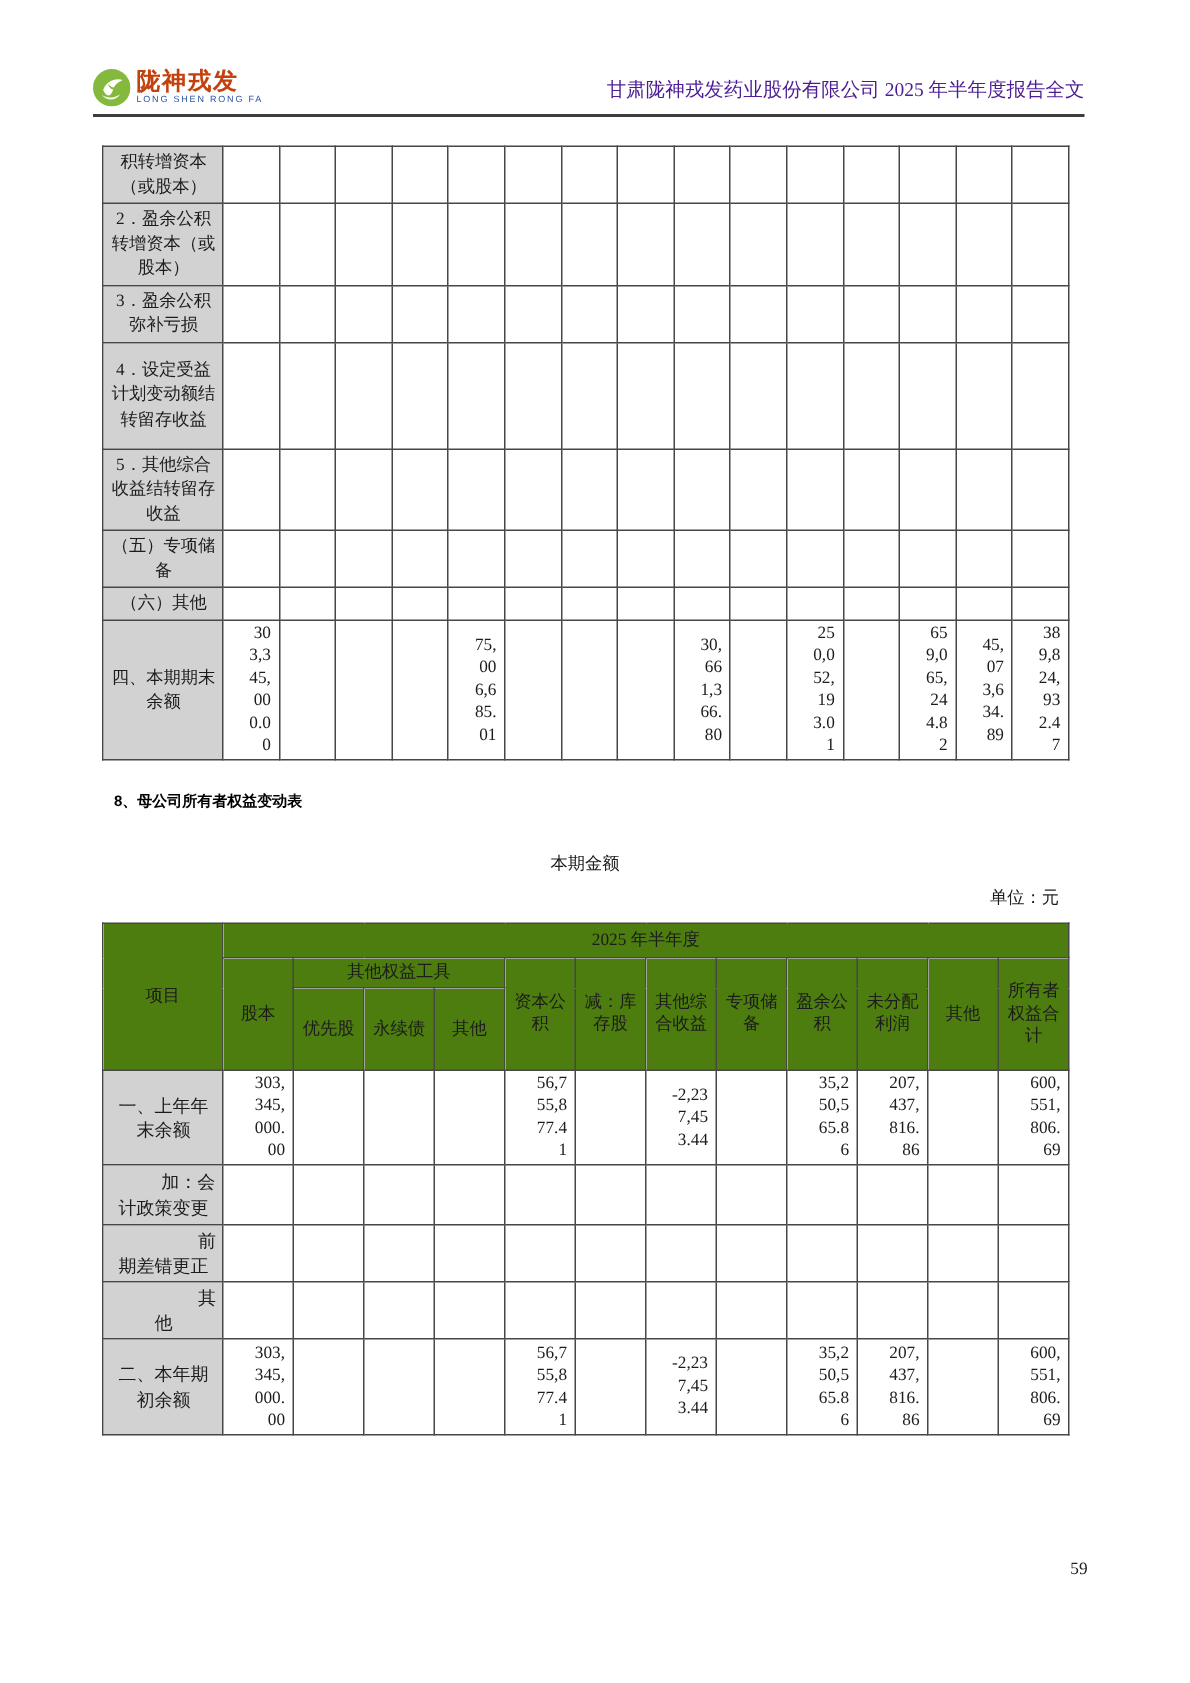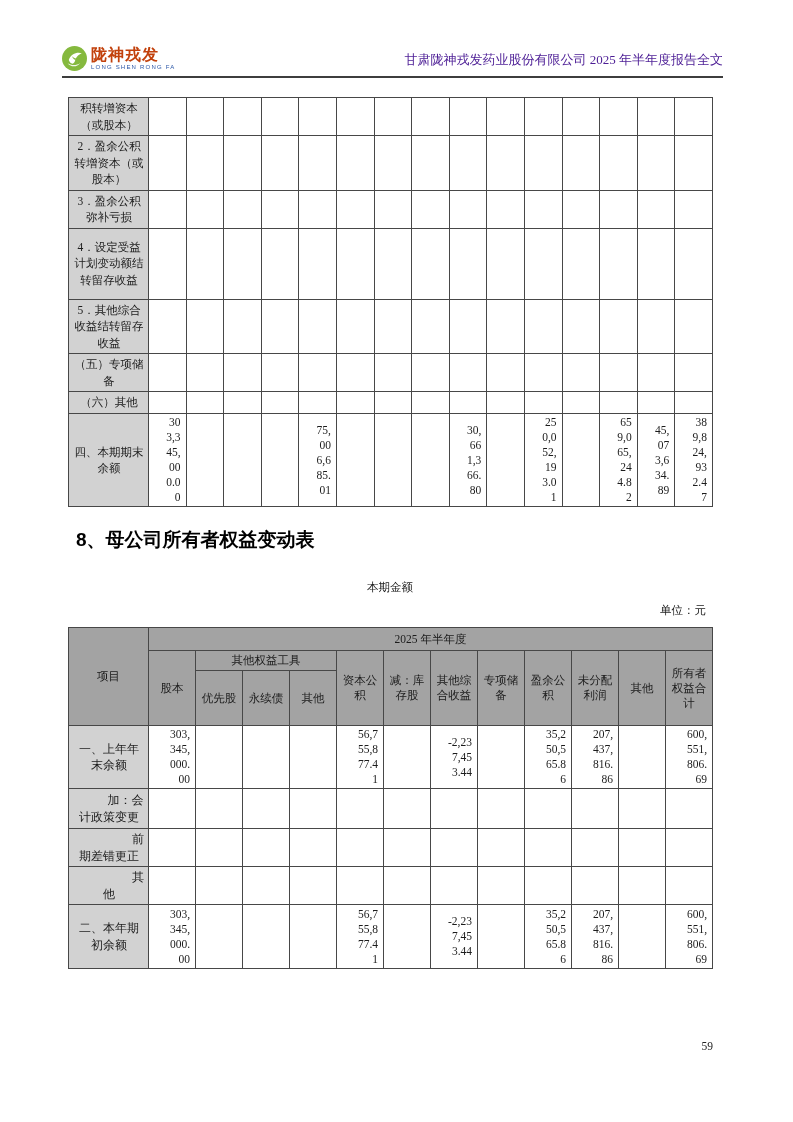--- a/index.html
+++ b/index.html
@@ -36,40 +36,40 @@
   td {
     border:1px solid #474747; vertical-align:middle;
     font-size:11.5px; line-height:15px; padding:1px 3px; overflow:hidden;
   }
   td.lbl {
     background:#d2d2d2; text-align:center; padding:2px 4px 2px 5px;
     line-height:16.5px;
   }
   td.num { text-align:right; word-break:break-all; padding:1px 5px 1px 16px; }
   td.hc {
-    background:#a3a3a3; text-align:center; word-break:break-all;
+    background:#4d7c0f; text-align:center; word-break:break-all;
     line-height:15px; padding:1px 2px;
   }
   .t1 { margin-top:19px; }
   .t2 { margin-top:9px; }
   .t2 td.lbl { font-size:12px;margin-left:28px; }
   .ind1 { text-indent:33px; }
   .ind2 { text-indent:58px; }
 
   
   .sec-heading {
     font-family:"Liberation Sans","DejaVu Sans",sans-serif;
-    font-weight:bold; font-size:19px; color:#000;
+    font-weight:bold; font-size:10px; color:#000;
     margin:20px 0 0 8px;
   }
   .period-label { font-size:11.5px; margin-top:27px;text-align:center; }
   .unit-label { font-size:11.5px; text-align:right; margin-top:8px; padding-right:6px; }
 
   .page-number {
-    position:absolute; right:80px; top:1040px; font-size:11.5px; color:#222;
+    position:absolute; right:68px; top:1040px; font-size:11.5px; color:#222;
   }
 </style>
 </head>
 <body>
 
 <div class="page-header">
   <div class="logo">
     <svg class="logo-circle" viewBox="0 0 24 24">
       <circle cx="12" cy="12" r="12" fill="#85b93e"></circle>
       <path d="M6.5 13.5 C8.5 7.5, 14.5 5.5, 19 7 C15 9, 13.4 10.6, 12.4 14.6 C11 18.2, 8 17.5, 6.5 13.5 Z" fill="#ffffff"></path>

